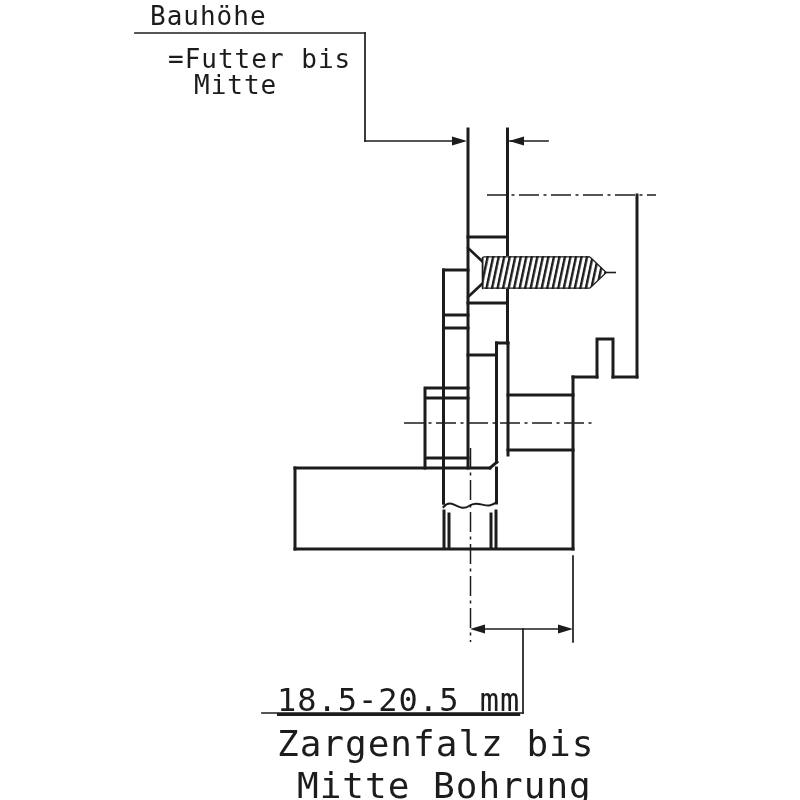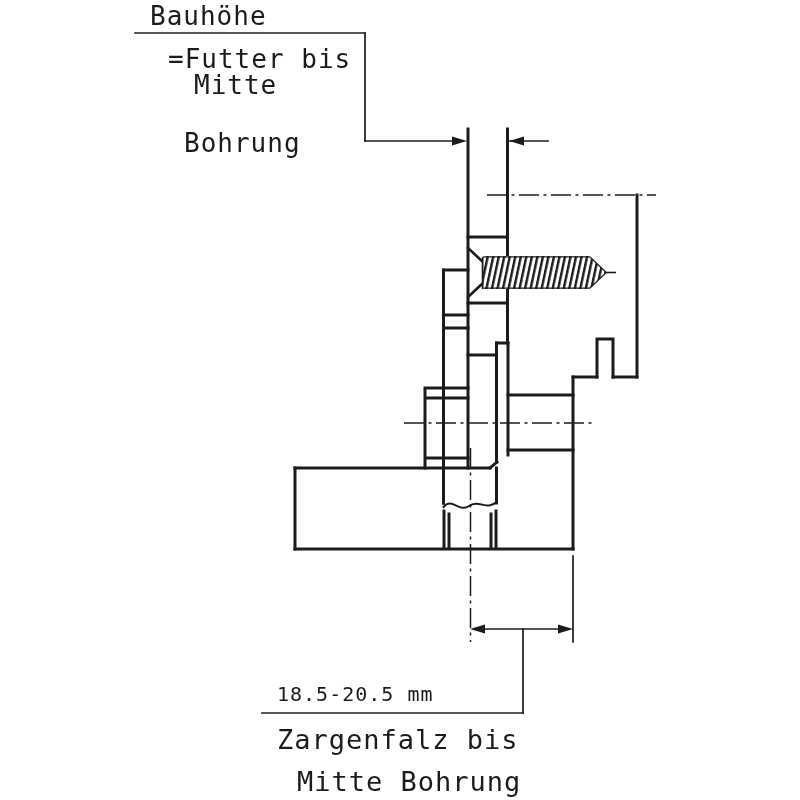--- a/index.html
+++ b/index.html
@@ -4,26 +4,26 @@
 <style>
   html,body{margin:0;padding:0;background:#ffffff;}
   #stage{
     position:relative;width:800px;height:800px;background:#ffffff;
     font-family:"DejaVu Sans Mono","Liberation Mono",monospace;
     color:#1c1c1c;overflow:hidden;
   }
   #drawing{position:absolute;left:0;top:0;}
   .lbl{position:absolute;white-space:pre;line-height:1;letter-spacing:1px;}
   .lbl-top{font-size:26px;}
-  .lbl-bottom{font-size:27px;}
+  .lbl-bottom{font-size:36px;}
   #lbl-bauhoehe   {left:150px;top:3px;}
   #lbl-futter     {left:168px;top:46px;}
   #lbl-mitte      {left:194px;top:72px;}
   #lbl-bohrung    {left:184px;top:130px;}
-  #lbl-range      {left:277px;top:684px;font-size:20px;}
+  #lbl-range      {left:277px;top:684px;font-size:32px;text-decoration:underline;}
   #lbl-zargenfalz {left:277px;top:726px;}
   #lbl-mittebohrung{left:277px;top:768px;margin-left:20px;}
 </style>
 </head>
 <body>
 
 <div id="stage">
 
   <svg id="drawing" width="800" height="800" viewBox="0 0 800 800" fill="none">
     <defs>
@@ -127,18 +127,17 @@
         <path d="M262,713 H523"></path>
       </g>
       <polygon fill="#1c1c1c" points="470,629 485,624.5 485,633.5"></polygon>
       <polygon fill="#1c1c1c" points="573,629 558,624.5 558,633.5"></polygon>
     </g>
   </svg>
 
   <div class="lbl lbl-top" id="lbl-bauhoehe">Bauhöhe</div>
   <div class="lbl lbl-top" id="lbl-futter">=Futter bis</div>
   <div class="lbl lbl-top" id="lbl-mitte">Mitte</div>
-  <div class="lbl lbl-top" id="lbl-bohrung">Bohrung</div>
 
   <div class="lbl lbl-bottom" id="lbl-range">18.5-20.5 mm</div>
   <div class="lbl lbl-bottom" id="lbl-zargenfalz">Zargenfalz bis</div>
   <div class="lbl lbl-bottom" id="lbl-mittebohrung">Mitte Bohrung</div>
 </div>
 
 </body></html>

